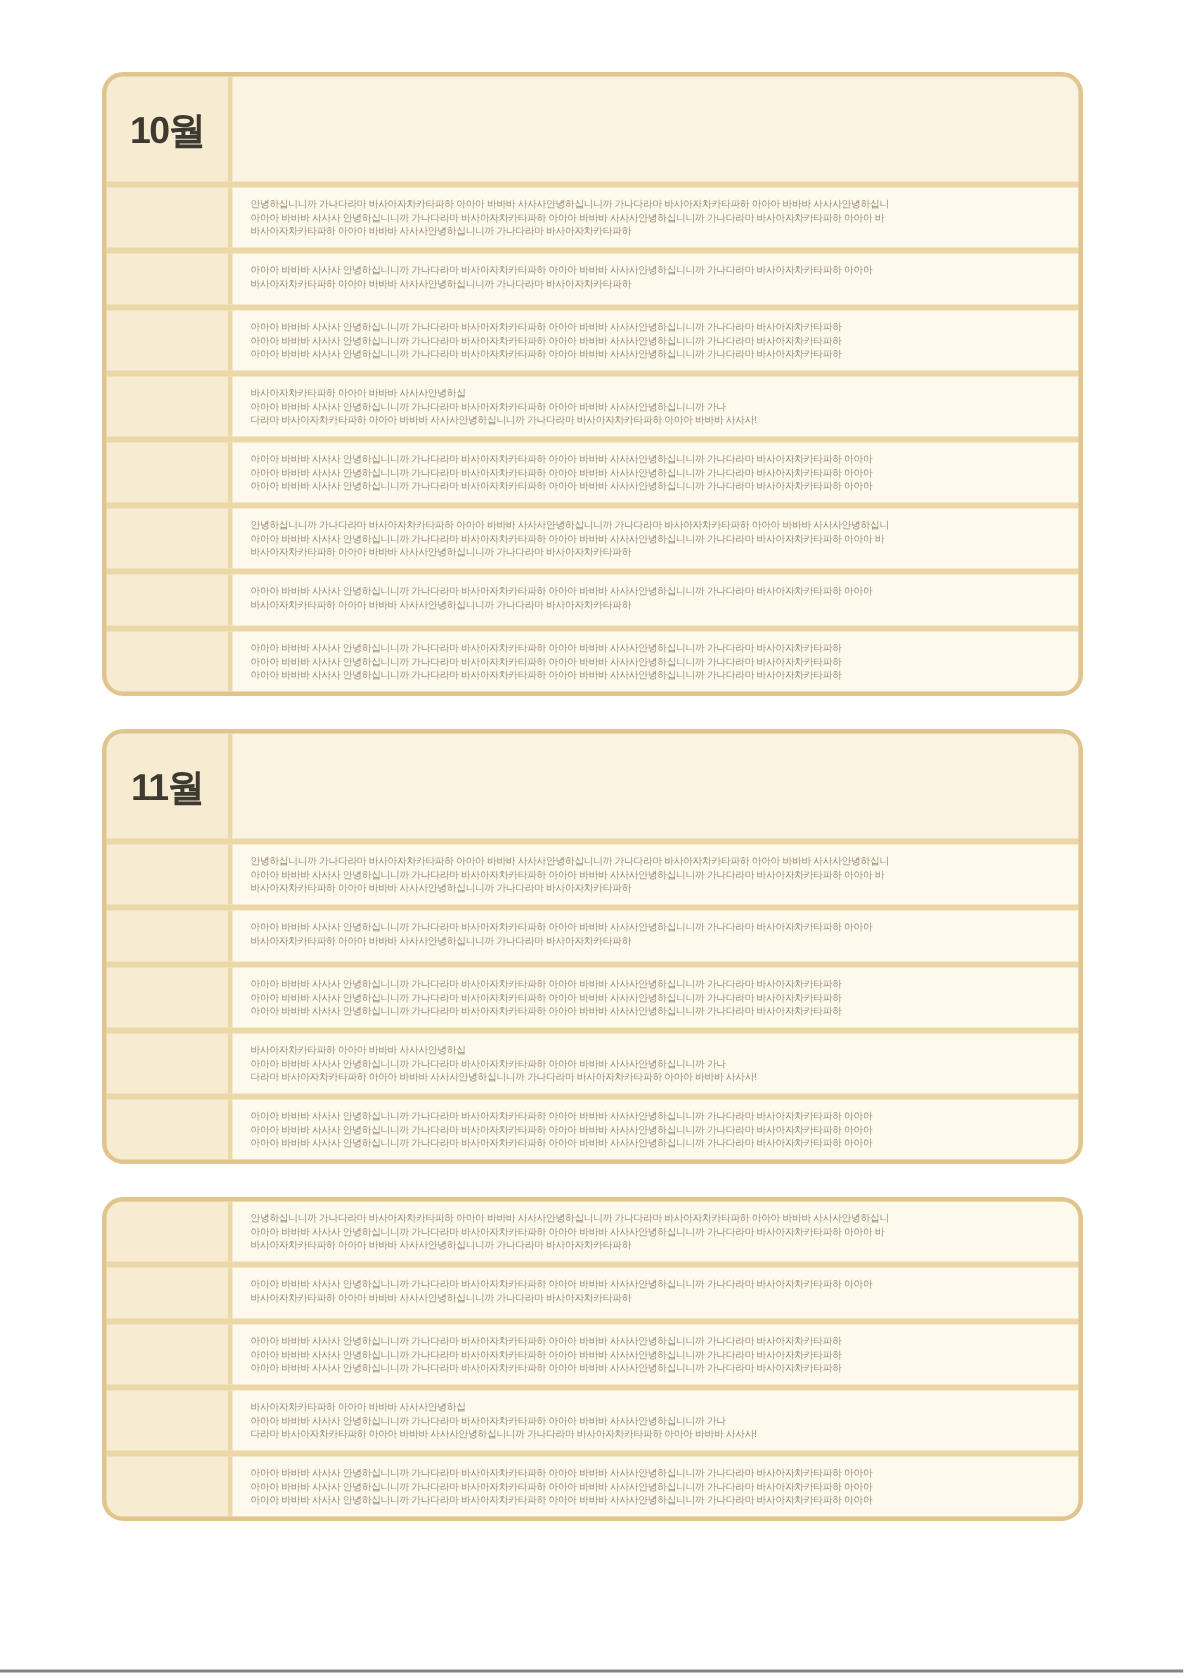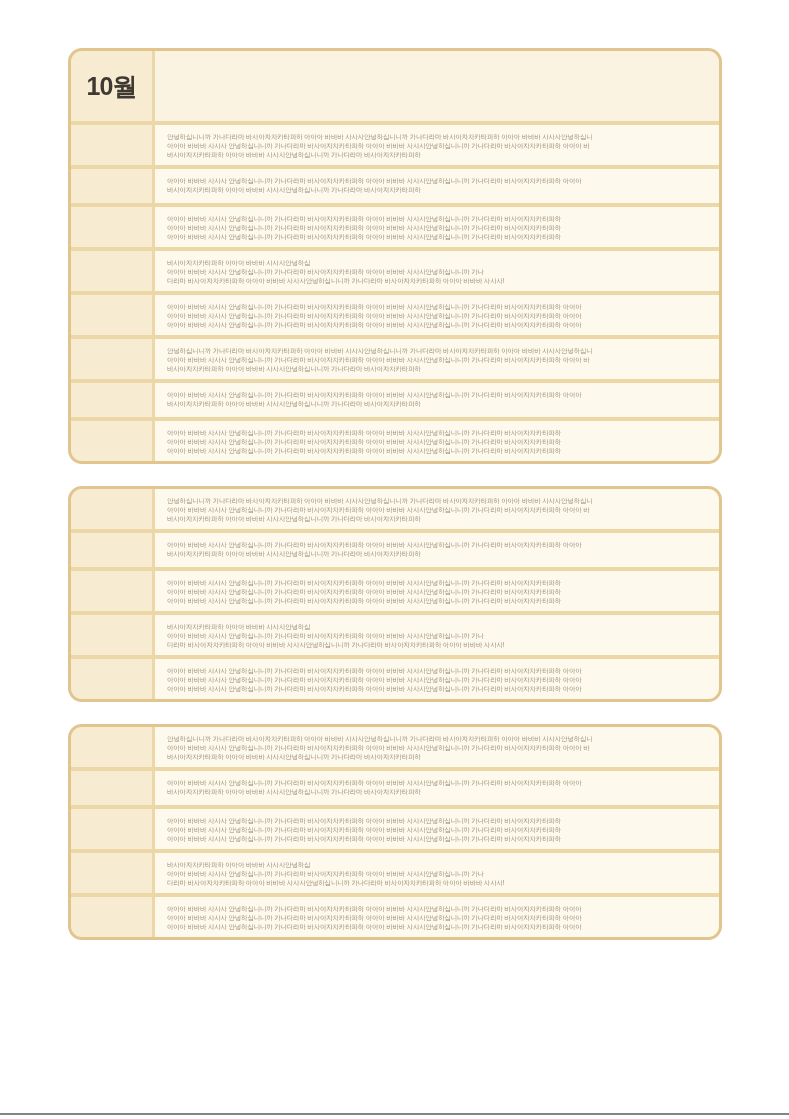--- a/index.html
+++ b/index.html
@@ -128,20 +128,26 @@
           <div class="cell-left"></div>
           <div class="cell-right">
             <div class="tline">아아아 바바바 사사사 안녕하십니니까 가나다라마 바사아자차카타파하 아아아 바바바 사사사안녕하십니니까 가나다라마 바사아자차카타파하</div>
             <div class="tline">아아아 바바바 사사사 안녕하십니니까 가나다라마 바사아자차카타파하 아아아 바바바 사사사안녕하십니니까 가나다라마 바사아자차카타파하</div>
             <div class="tline">아아아 바바바 사사사 안녕하십니니까 가나다라마 바사아자차카타파하 아아아 바바바 사사사안녕하십니니까 가나다라마 바사아자차카타파하</div>
           </div>
         </div>
       </div>
 
   <div class="month-table">
+    <div class="row header-row">
+      <div class="cell-left">
+        <span class="month-label">11월</span>
+      </div>
+      <div class="cell-right"></div>
+    </div>
   <div class="row content-row">
           <div class="cell-left"></div>
           <div class="cell-right">
             <div class="tline">안녕하십니니까 가나다라마 바사아자차카타파하 아아아 바바바 사사사안녕하십니니까 가나다라마 바사아자차카타파하 아아아 바바바 사사사안녕하십니</div>
             <div class="tline">아아아 바바바 사사사 안녕하십니니까 가나다라마 바사아자차카타파하 아아아 바바바 사사사안녕하십니니까 가나다라마 바사아자차카타파하 아아아 바</div>
             <div class="tline">바사아자차카타파하 아아아 바바바 사사사안녕하십니니까 가나다라마 바사아자차카타파하</div>
           </div>
         </div>
         <div class="row content-row two-line">
           <div class="cell-left"></div>

